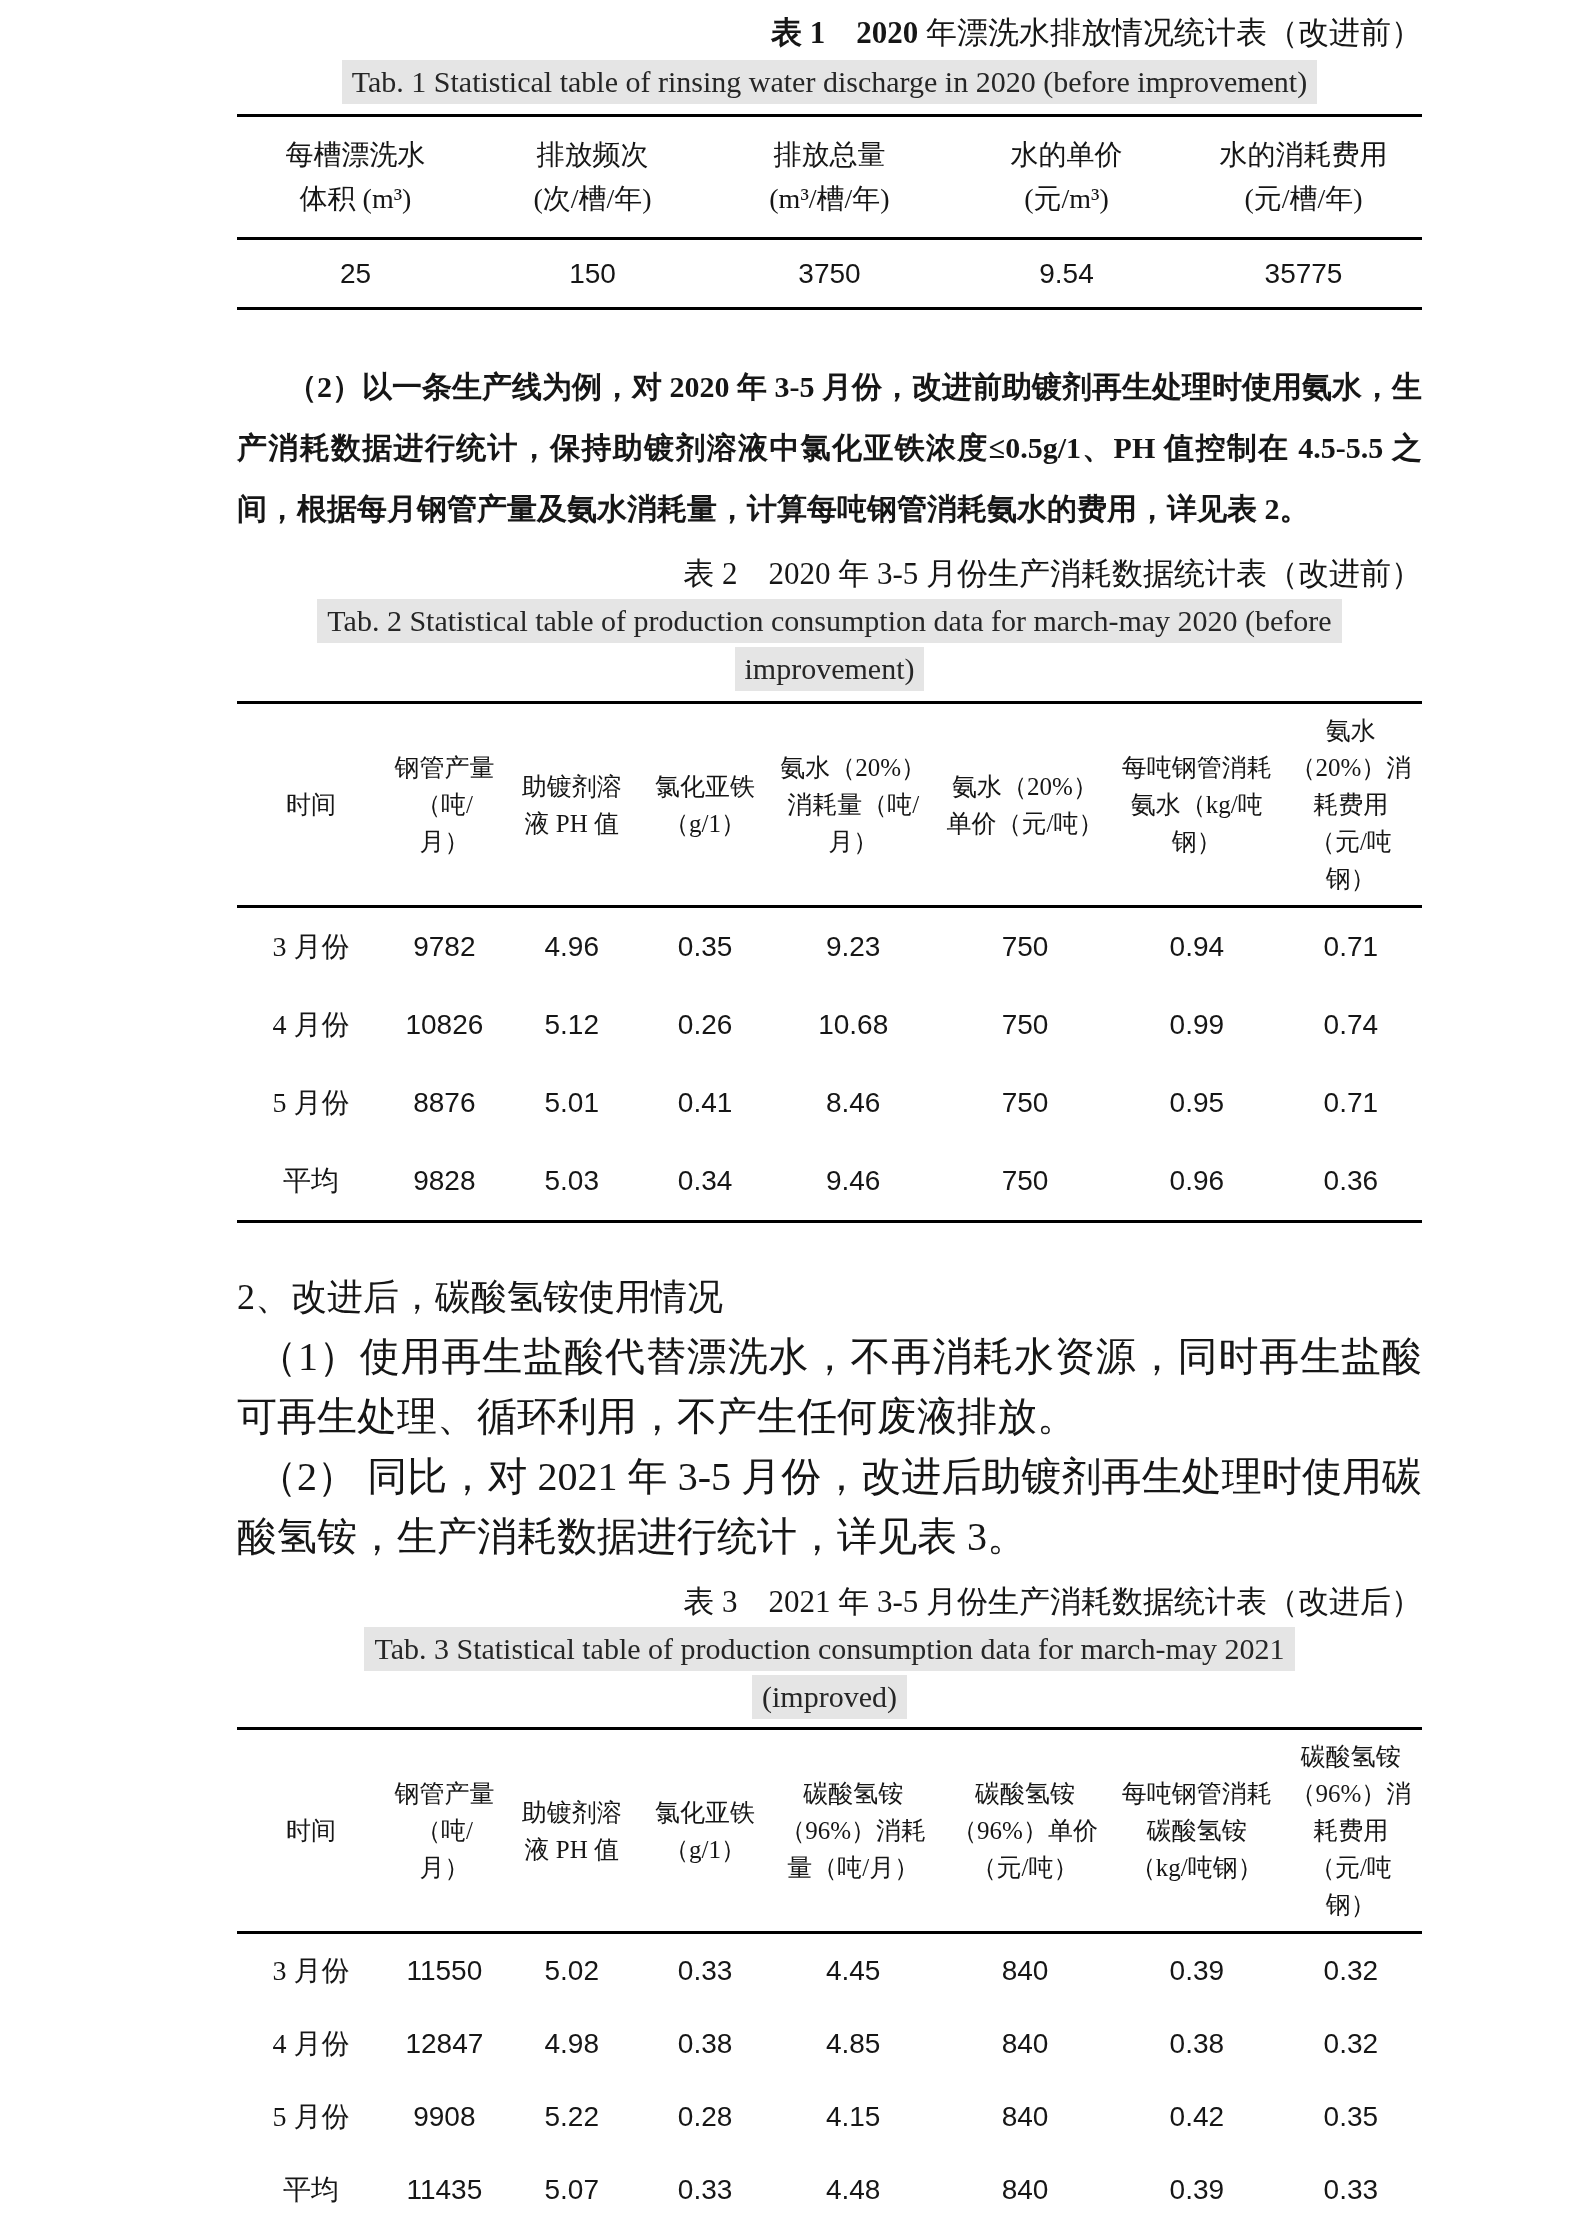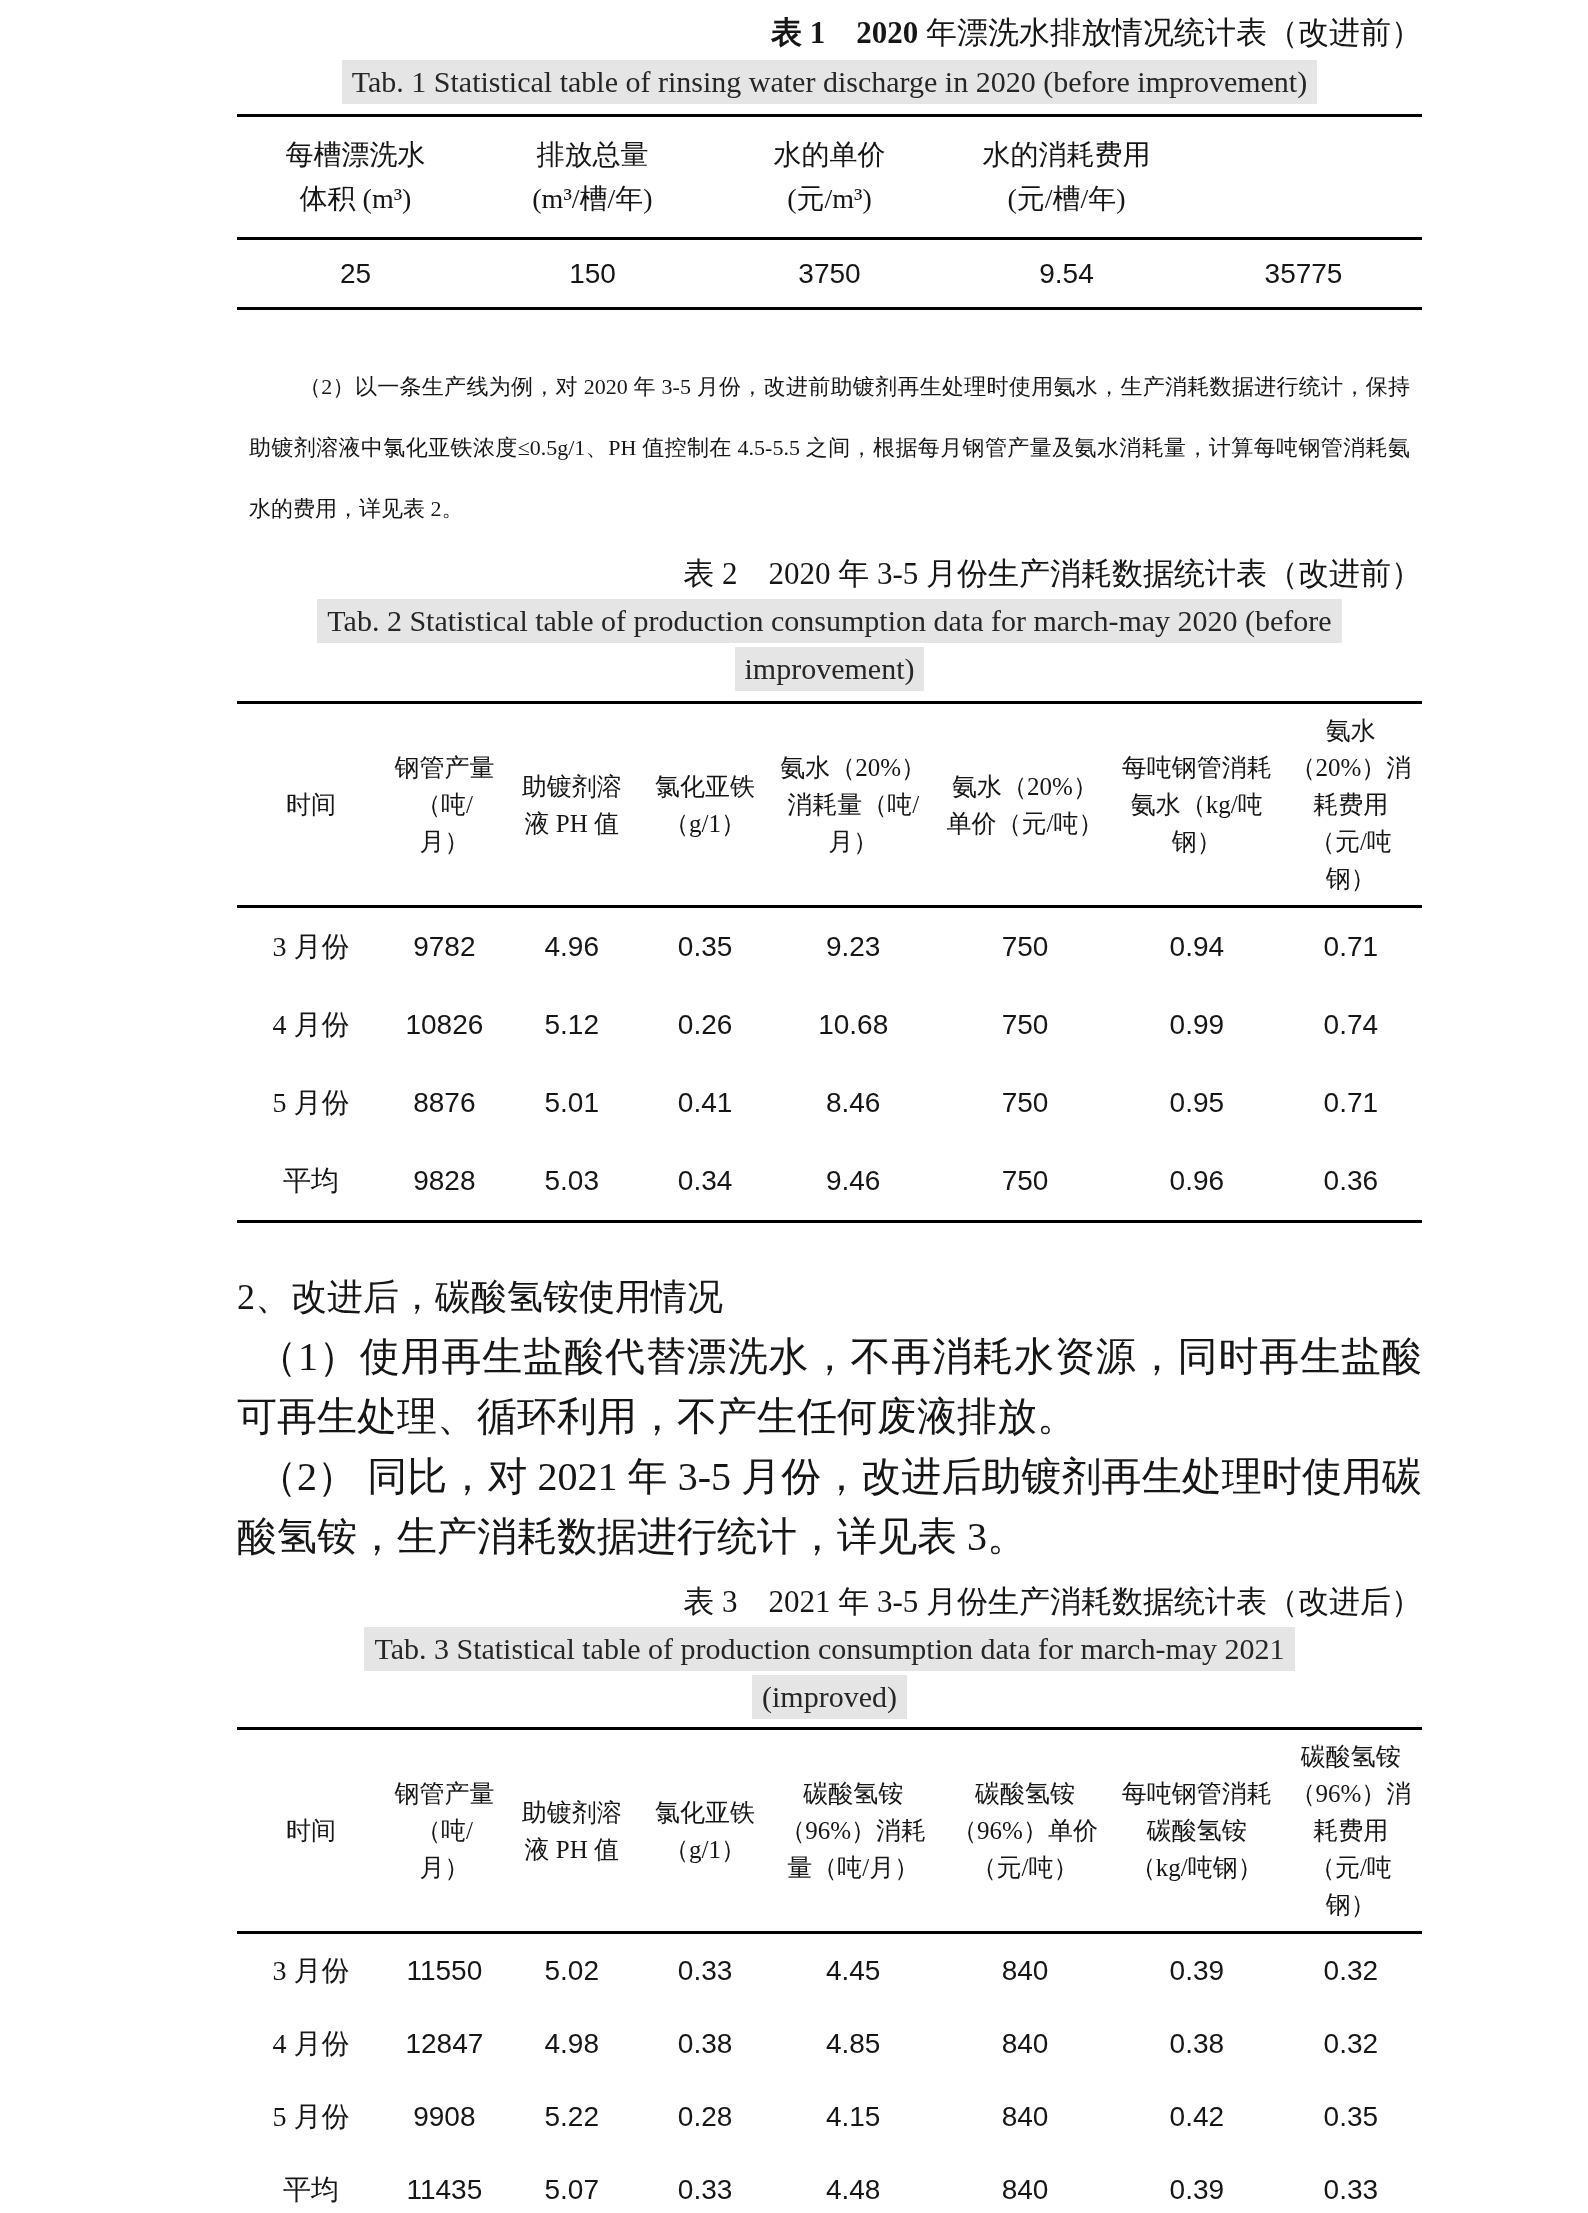--- a/index.html
+++ b/index.html
@@ -51,41 +51,46 @@
   .t3{margin-top:8px;}
   .t2 .hdr-row{min-height:142px;}
   .t3 .hdr-row{min-height:150px;}
   .t2 .data-row{height:78px;}
   .t3 .data-row{height:73px;}
   .w0{width:12.5%;} .w1{width:10%;} .w2{width:11.5%;} .w3{width:11%;}
   .w4{width:14%;}  .w5{width:15%;} .w6{width:14%;}  .w7{width:12%;}
 
   
   .para{
-    font-size:22px;line-height:61px;text-align:justify;
-    margin:12px;
+    font-size:30px;line-height:61px;text-align:justify;
+    margin:0;
+    font-weight:bold;
   }
   .p1{margin-top:46px;text-indent:50px;}
   .sec-head{margin-top:44px;font-size:36px;line-height:60px;}
   .sec-item{font-size:40px;line-height:60px;text-align:justify;text-indent:20px;margin:0;}
 </style>
 </head>
 <body>
 
 <div class="content">
 
   <div class="zh-title t1-zh"><span class="b">表 1　2020</span><span> 年漂洗水排放情况统计表（改进前）</span></div>
 
   <div class="cap-en cap1">Tab. 1   Statistical table of rinsing water discharge in 2020 (before improvement)</div>
 
   <div class="tbl t1">
     <div class="hdr-row">
       <div class="hdr-cell c">
         <div>每槽漂洗水</div>
         <div>体积 (m³)</div>
+      </div>
+      <div class="hdr-cell c">
+        <div>排放频次</div>
+        <div>(次/槽/年)</div>
       </div>
       <div class="hdr-cell c">
         <div>排放总量</div>
         <div>(m³/槽/年)</div>
       </div>
       <div class="hdr-cell c">
         <div>水的单价</div>
         <div>(元/m³)</div>
       </div>
       <div class="hdr-cell c">

